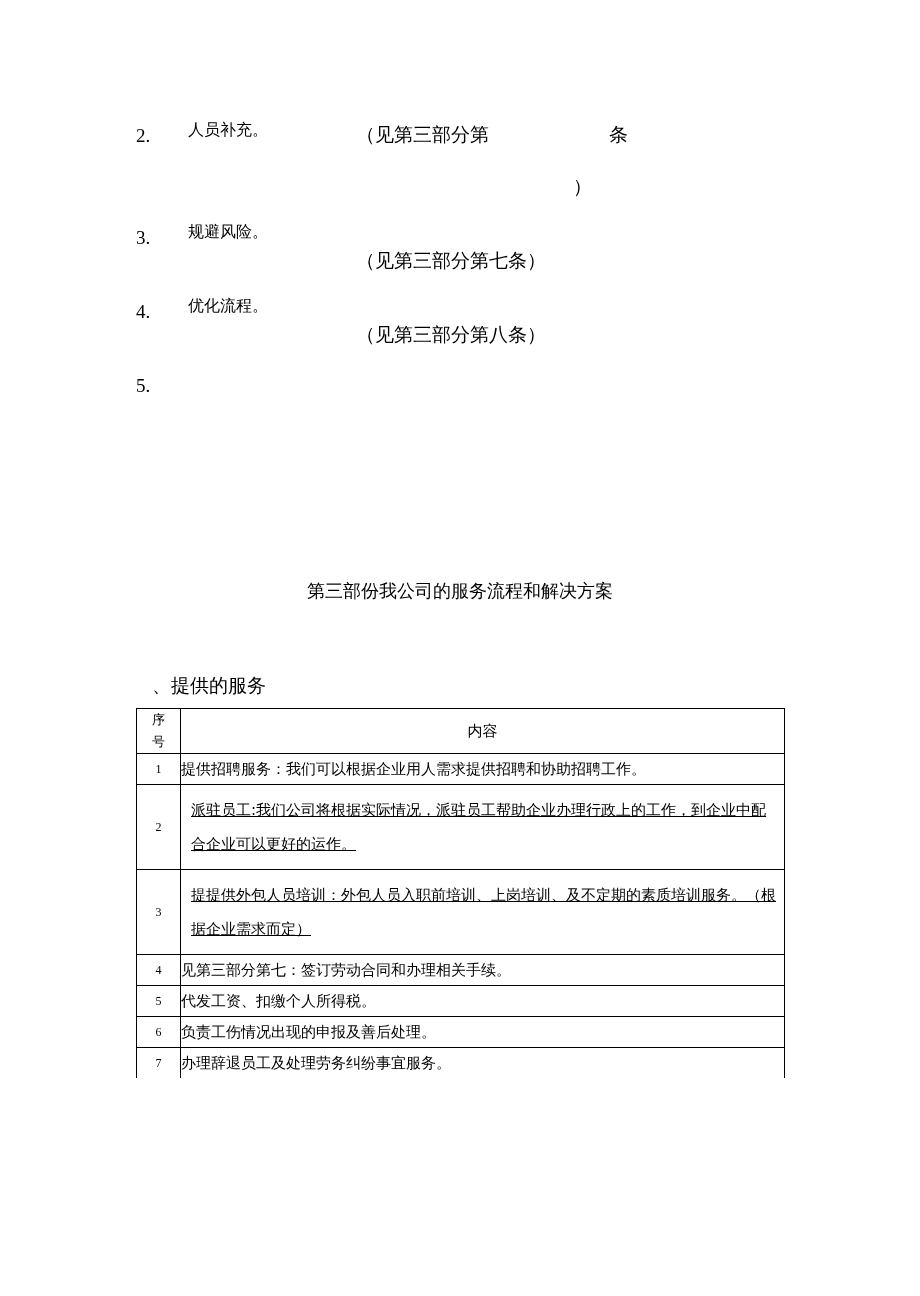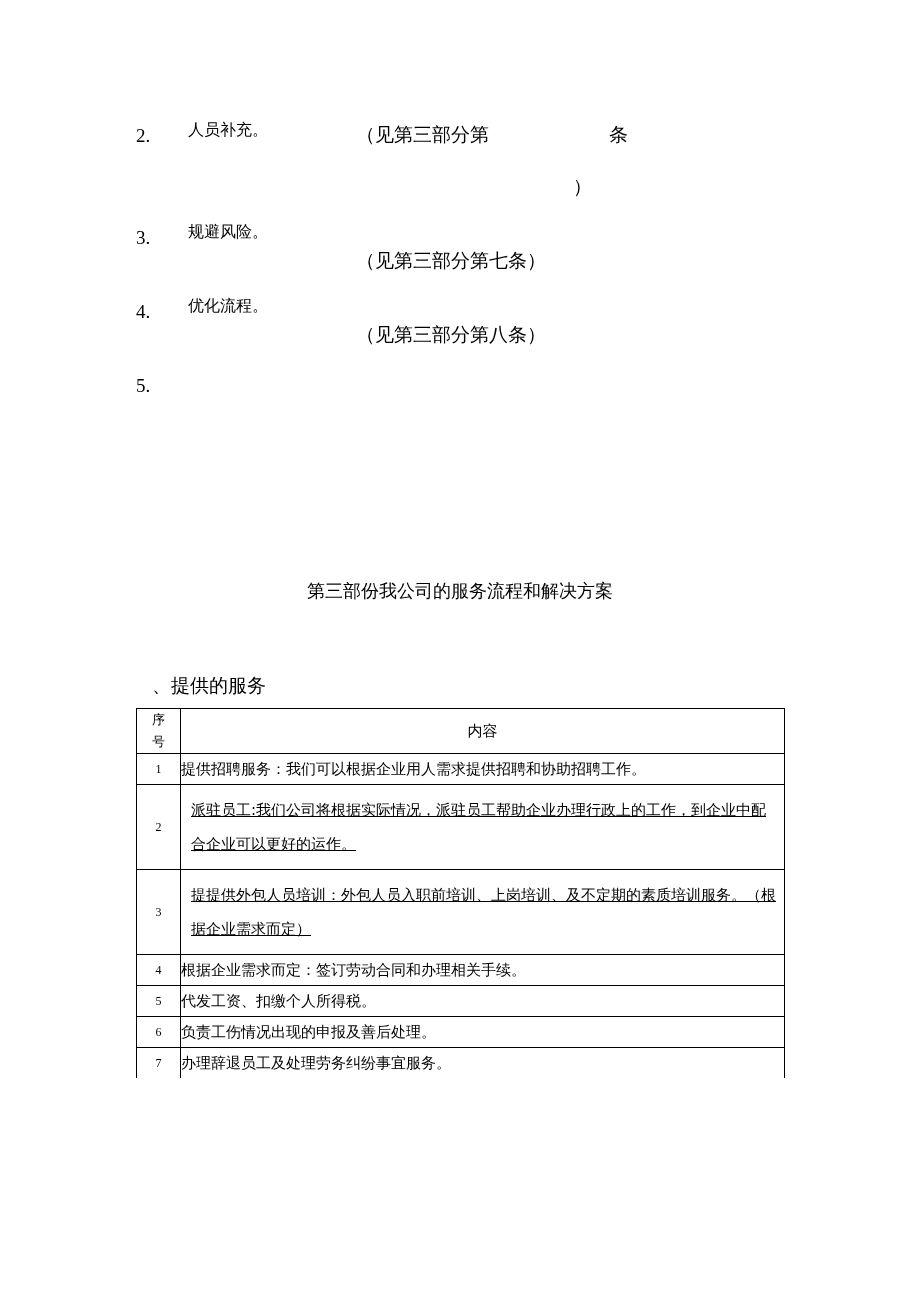--- a/index.html
+++ b/index.html
@@ -201,21 +201,21 @@
       <tr>
         <td class="cell-seq">2</td>
         <td class="cell-content two-line">派驻员工:我们公司将根据实际情况，派驻员工帮助企业办理行政上的工作，到企业中配合企业可以更好的运作。</td>
       </tr>
       <tr>
         <td class="cell-seq">3</td>
         <td class="cell-content two-line">提提供外包人员培训：外包人员入职前培训、上岗培训、及不定期的素质培训服务。（根据企业需求而定）</td>
       </tr>
       <tr>
         <td class="cell-seq">4</td>
-        <td class="cell-content">根据企业需求而定：签订劳动合同和办理相关手续。</td>
+        <td class="cell-content">见第三部分第七：签订劳动合同和办理相关手续。</td>
       </tr>
       <tr>
         <td class="cell-seq">5</td>
         <td class="cell-content">代发工资、扣缴个人所得税。</td>
       </tr>
       <tr>
         <td class="cell-seq">6</td>
         <td class="cell-content">负责工伤情况出现的申报及善后处理。</td>
       </tr>
       <tr class="clip-row">

